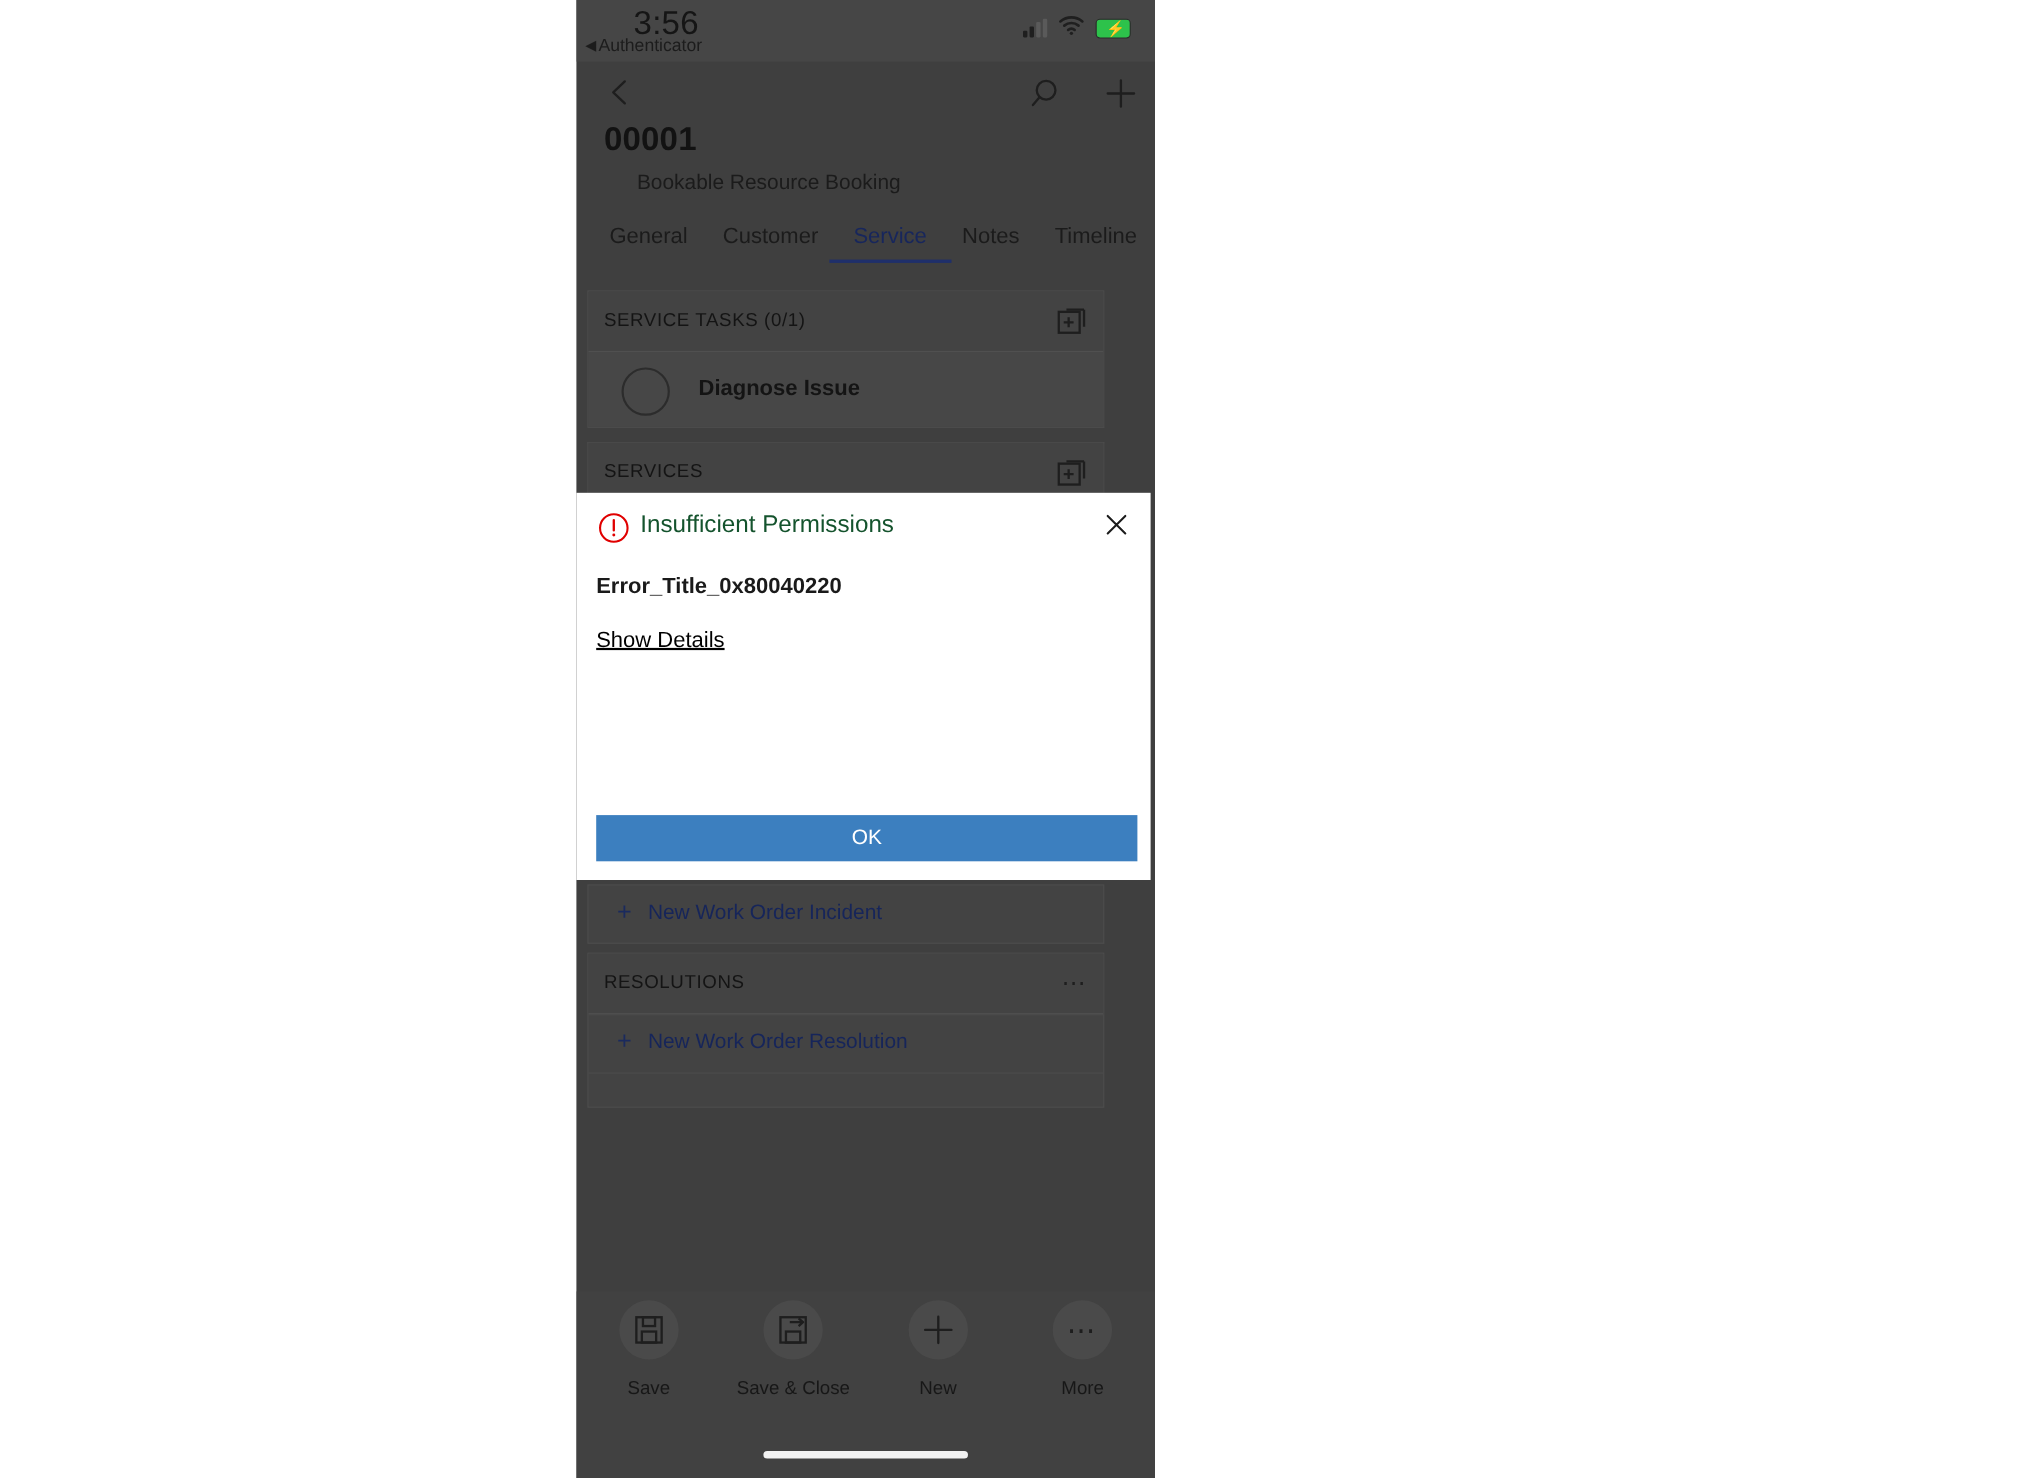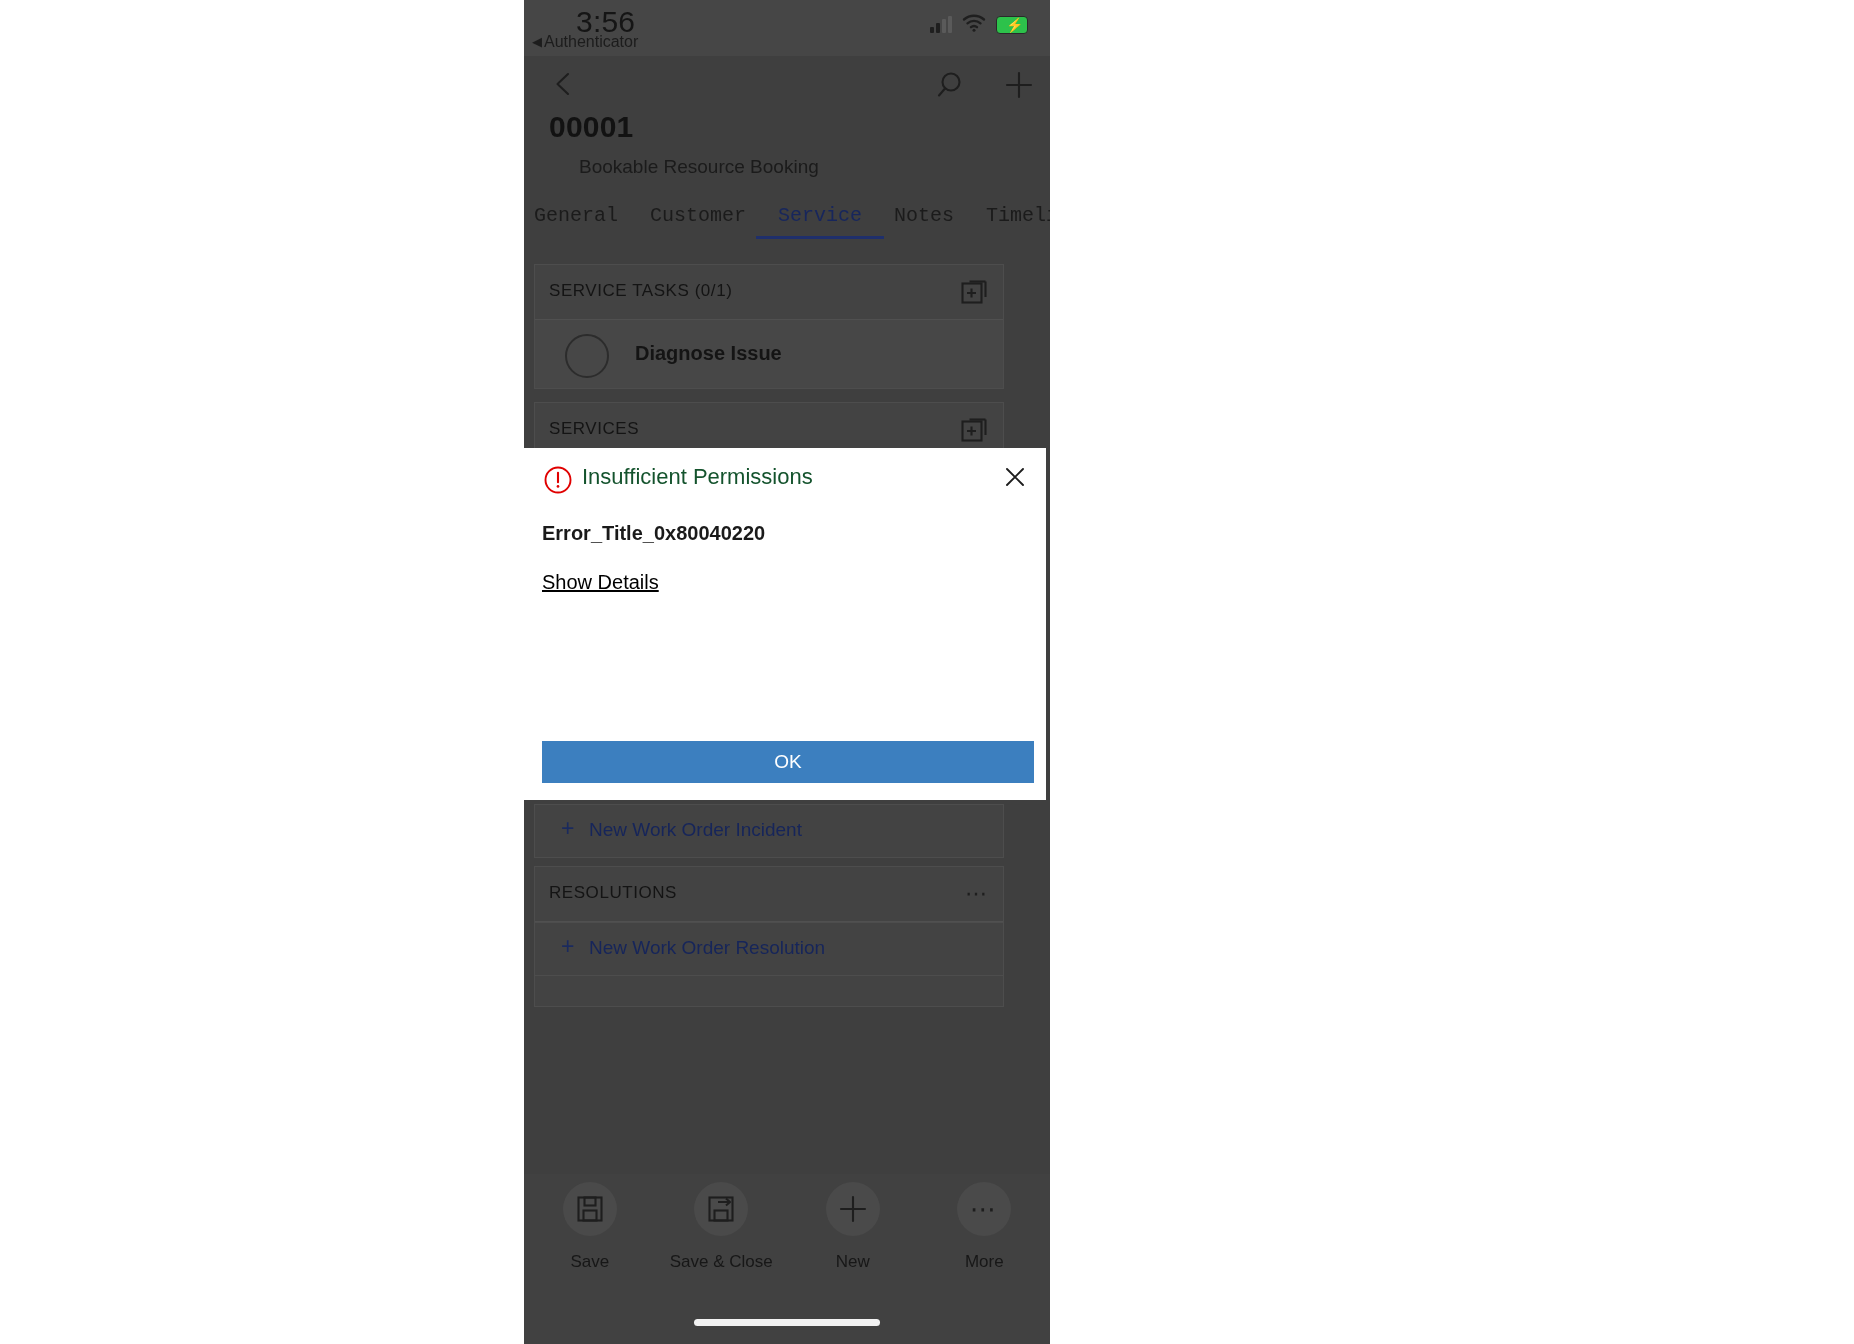--- a/index.html
+++ b/index.html
@@ -121,25 +121,24 @@
   #record-type {
     position: absolute; left: 26px; top: 156px;
     font-size: 19px; color: #1b1b1b; margin-left: 29px;
   }
 
   
   #tabs {
     position: absolute; left: 0; top: 196px;
     width: 526px; height: 52px;
     display: flex; align-items: flex-start;
-    padding-left: 10px;
+    padding-left: 30px;
     box-sizing: border-box;
     overflow: hidden;
     white-space: nowrap;
-    font-family: Liberation Mono, monospace;
   }
   .tab {
     font-size: 20px;
     color: #1b1b1b;
     padding: 8px 0 0 0;
     margin-right: 32px;
     position: relative;
     flex: 0 0 auto;
   }
   .tab.active { color: #17265c; }

